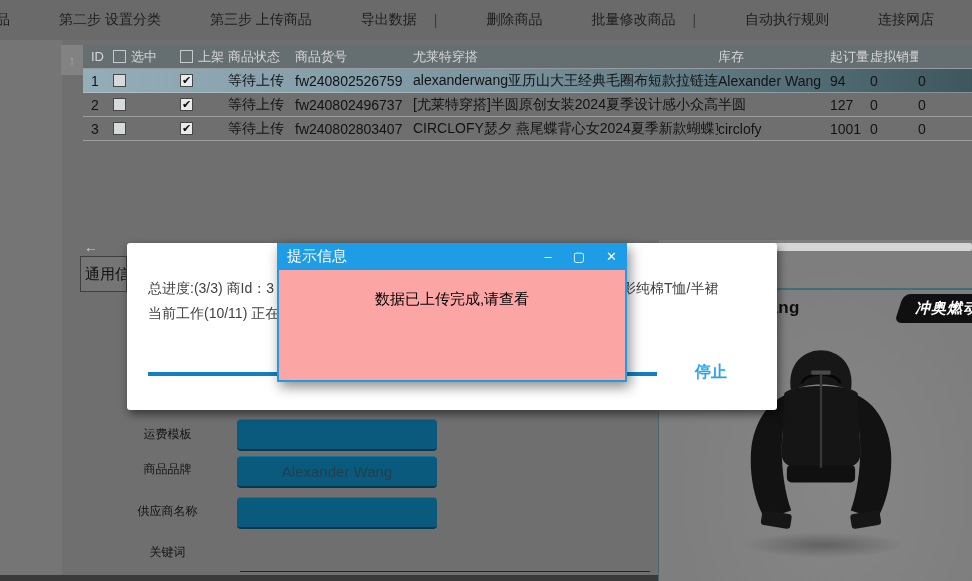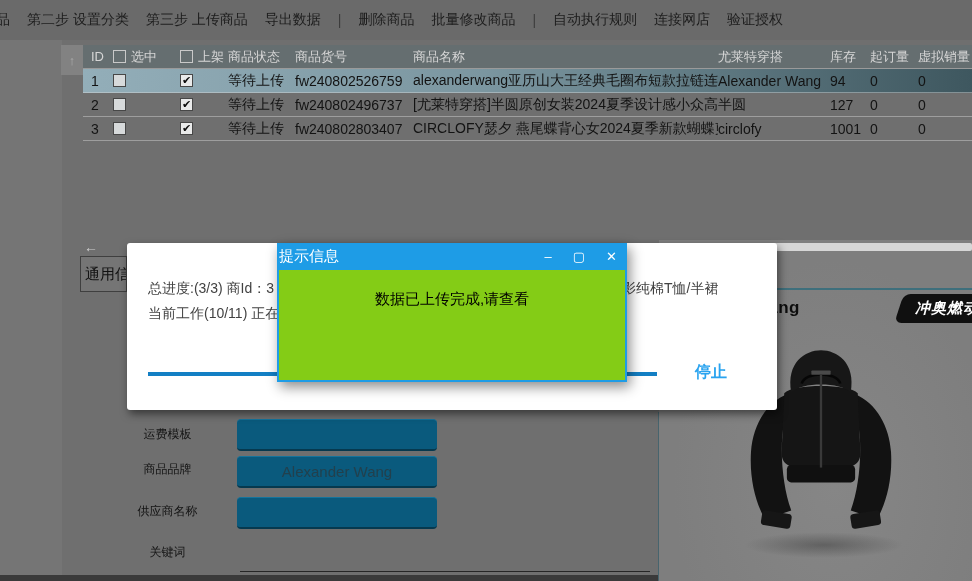--- a/index.html
+++ b/index.html
@@ -2,21 +2,21 @@
 <html><head>
 <meta charset="utf-8">
 <style>
   * { margin:0; padding:0; box-sizing:border-box; }
   html,body { width:972px; height:581px; overflow:hidden; }
   body { font-family:"Liberation Sans","DejaVu Sans",sans-serif; background:#6f6f6f; position:relative; }
 
   
   .toolbar { position:absolute; left:0; top:0; width:972px; height:40px; background:#6a6a6a;
     display:flex; align-items:center; gap:17px; padding-left:2px; font-size:14px; color:#1d1d1d; white-space:nowrap; }
-  .toolbar .mi { cursor:default; }
+  .toolbar .mi { cursor:default;margin-left:32px; }
   .toolbar .sep { color:#3c3c3c; }
   .toolbar .clipped { margin-left:-6px; }
 
   
   .left-strip { position:absolute; left:0; top:40px; width:62px; height:541px; background:#757575; }
   .scroll-btn { position:absolute; left:61px; top:45px; width:22px; height:30px; background:#828282;
     color:#aeaeae; font-size:13px; display:flex; align-items:center; justify-content:center; }
 
   
   .table { position:absolute; left:83px; top:45px; width:889px; }
@@ -46,25 +46,25 @@
   .p-line1 { position:absolute; left:21px; top:37px; white-space:nowrap; }
   .p-line1b { position:absolute; left:495px; top:37px; white-space:nowrap; }
   .p-line2 { position:absolute; left:21px; top:62px; white-space:nowrap; }
   .p-bar { position:absolute; left:21px; top:129px; width:509px; height:4px; background:#137fc4; }
   .p-stop { position:absolute; left:568px; top:119px; color:#29a3ef; font-weight:bold; font-size:16px; cursor:pointer; }
 
   
   .dialog { position:absolute; left:277px; top:243px; width:350px; height:139px; z-index:20;
     box-shadow:3px 5px 12px rgba(0,0,0,.45); }
   .dlg-titlebar { position:absolute; left:0; top:0; right:0; height:27px; background:#1e9ce6;
-    display:flex; align-items:center; color:#ffffff; font-size:15px; padding-left:2px; }
+    display:flex; align-items:center; color:#ffffff; font-size:15px; padding-left:10px; }
   .dlg-controls { position:absolute; right:10px; top:0; height:27px; display:flex; align-items:center; gap:21px;
     color:#ffffff; font-size:13px; }
   .dlg-controls span { cursor:pointer; line-height:1; }
-  .dlg-body { position:absolute; left:0; top:27px; right:0; bottom:0; background:#84cc16;
+  .dlg-body { position:absolute; left:0; top:27px; right:0; bottom:0; background:#fca5a5;
     border:2px solid #1e9ce6; border-top:none; }
   .dlg-msg { position:absolute; left:0; right:0; top:20px; text-align:center; color:#000000; font-size:15px; }
   .dlg-ok { position:absolute; left:233px; top:78px; width:76px; height:30px; background:#2aa7f0;
     border:1px solid #55baf3; border-radius:2px; color:#0a0a0a; font-size:15px; cursor:pointer;
     font-family:inherit; }
 
   
   .form-label { position:absolute; left:95px; width:145px; text-align:center; color:#141414; font-size:12px; }
   .fl-1 { top:426px; } .fl-2 { top:461px; } .fl-3 { top:503px; } .fl-4 { top:544px; }
   .form-box { position:absolute; left:237px; width:200px; height:32px; background:#0a5a7d;
@@ -119,21 +119,20 @@
     <div class="cell cb-wrap">
       <span class="cb h"></span>
       <span>选中</span>
     </div>
     <div class="cell cb-wrap">
       <span class="cb h"></span>
       <span>上架</span>
     </div>
     <div class="cell">商品状态</div>
     <div class="cell">商品货号</div>
-    <div class="cell">商品名称</div>
     <div class="cell">尤莱特穿搭</div>
     <div class="cell">库存</div>
     <div class="cell">起订量</div>
     <div class="cell">虚拟销量</div>
   </div>
 
   <div class="trow selected">
     <div class="cell c-id">1</div>
     <div class="cell cb-wrap">
         <span class="cb r"></span>

